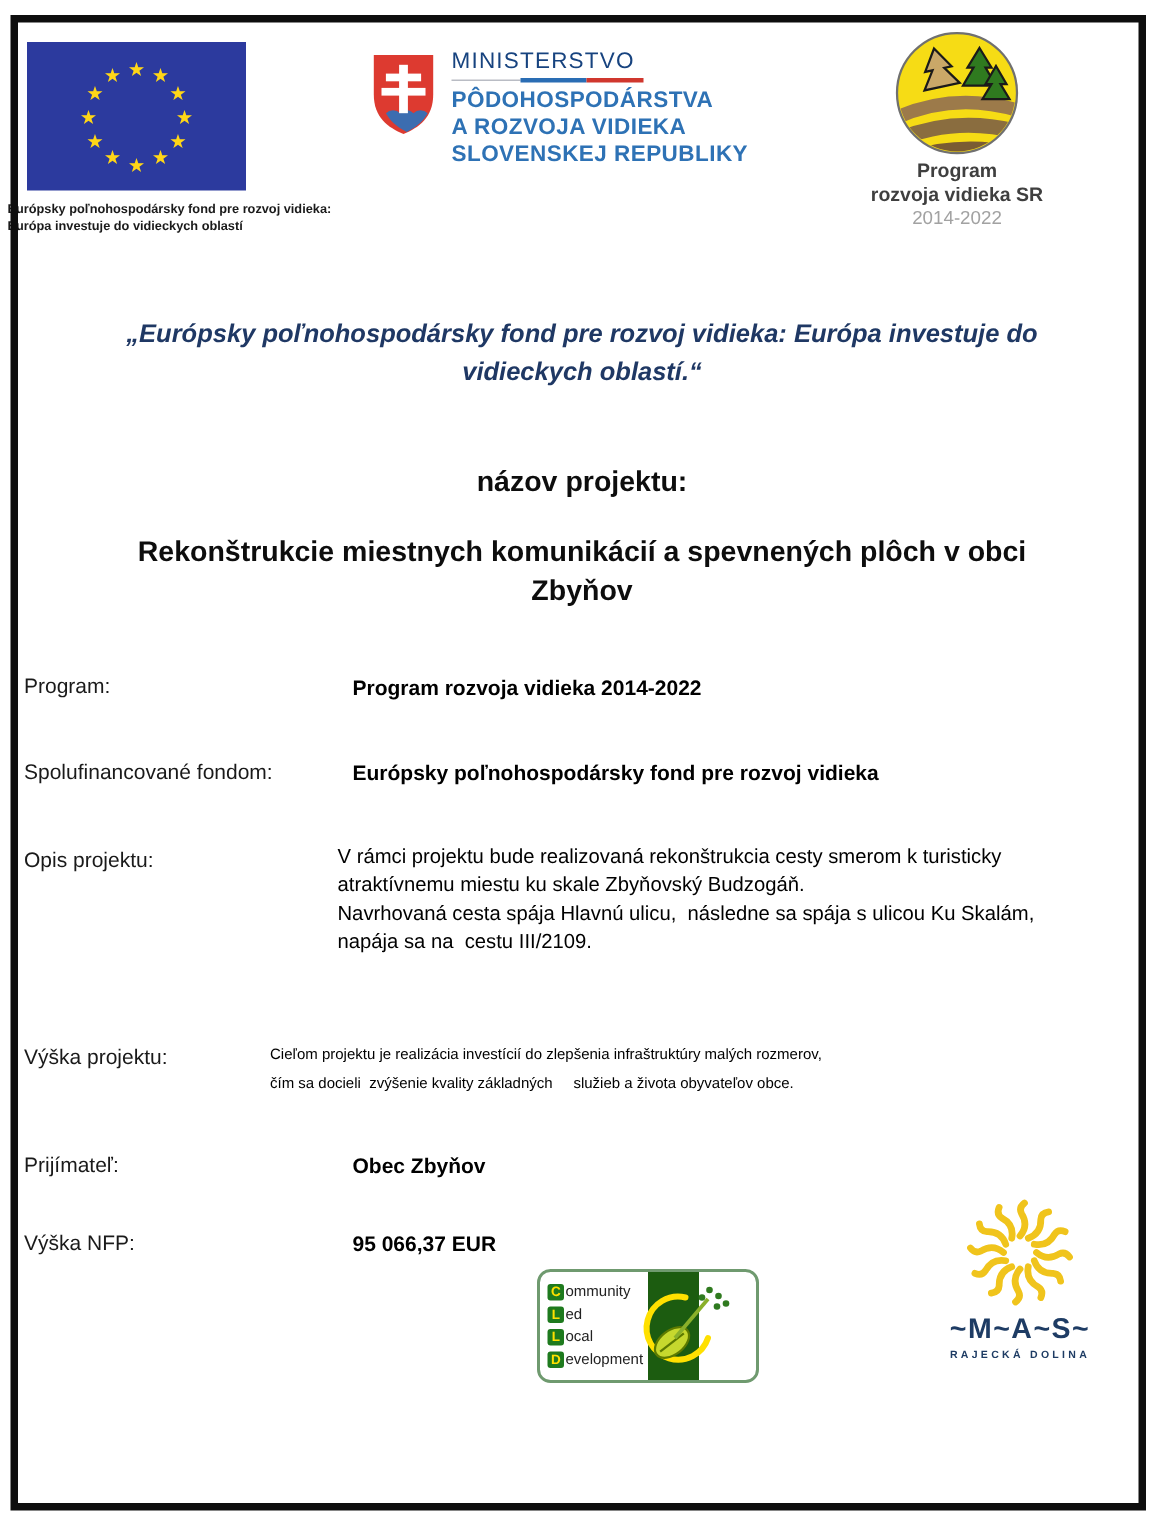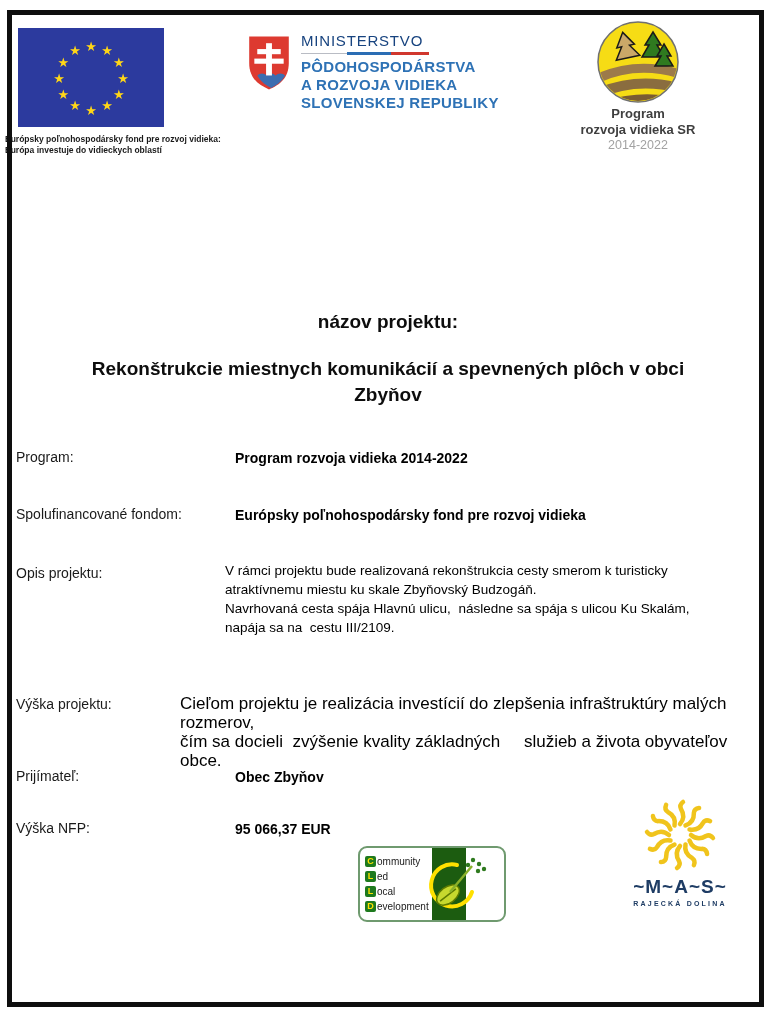--- a/index.html
+++ b/index.html
@@ -39,21 +39,21 @@
     font-size:19px; font-weight:bold; color:#0d0d0d; }
   .project-title{ position:absolute; left:18px; top:356px; width:740px; text-align:center;
     font-size:19px; font-weight:bold; color:#0d0d0d; line-height:26px; white-space:pre-line; }
   
   .row{ position:absolute; left:16px; width:750px; }
   .row .label{ position:absolute; left:0; top:0; width:215px; font-size:14px; color:#1a1a1a; }
   .row .value{ position:absolute; left:219px; top:0; width:535px; font-size:14px;
     line-height:19px; white-space:pre-wrap; }
   .row .value.bold{ font-weight:bold; }
   .row .value.opis{ left:209px; width:545px; font-size:13.5px; }
-  .row .value.ciel{ left:164px; width:592px; font-size:17px; }
+  .row .value.ciel{ left:164px; width:592px; font-size:10px; }
   
   .clld{ position:absolute; left:358px; top:846px; width:148px; height:76px;
     border:2px solid #6f9a6f; border-radius:9px; box-sizing:border-box; background:#fff; overflow:hidden;}
   .clld-panel{ position:absolute; left:72px; top:0; width:34px; height:72px; background:#1c5c10; }
   .clld-words{ position:absolute; left:5px; top:6px; }
   .clld-row{ display:flex; align-items:center; height:15px; }
   .clld-initial{ width:11px; height:11px; background:#1e7a1e; color:#ffe000; border-radius:2px;
     font-size:9px; font-weight:bold; text-align:center; line-height:11px; }
   .clld-rest{ font-size:10px; color:#222; margin-left:1px; }
   .clld-svg{ position:absolute; left:0; top:0; }
@@ -126,20 +126,22 @@
       </g>
       <g transform="translate(68,36)">
         <path d="M0,-12 L7,0 L3,0 L9,10 L-9,10 L-3,0 L-7,0 Z" fill="#2f7a1f" stroke="#1a1a1a" stroke-width="1.5"></path>
       </g>
     </svg>
     <div class="prv-name">Program
 rozvoja vidieka SR</div>
     <div class="prv-years">2014-2022</div>
   </div>
 
+  <div class="quote">„Európsky poľnohospodársky fond pre rozvoj vidieka: Európa investuje do
+vidieckych oblastí.“</div>
 
   <div class="section-heading">názov projektu:</div>
   <div class="project-title">Rekonštrukcie miestnych komunikácií a spevnených plôch v obci
 Zbyňov</div>
 
   <div class="row" style="top:449px">
     <div class="label">Program:</div>
     <div class="value bold">Program rozvoja vidieka 2014-2022</div>
   </div>
   <div class="row" style="top:506px">

